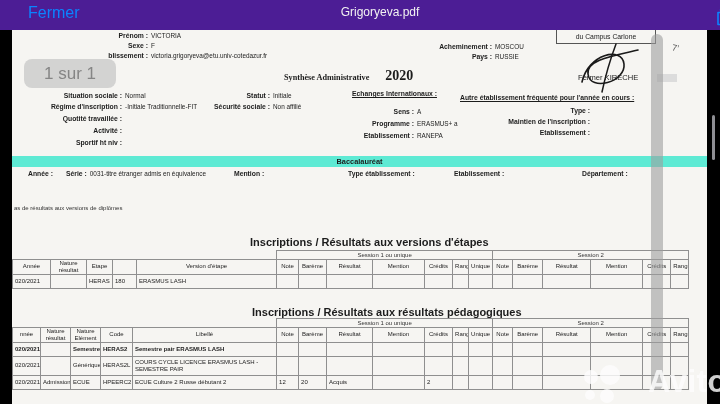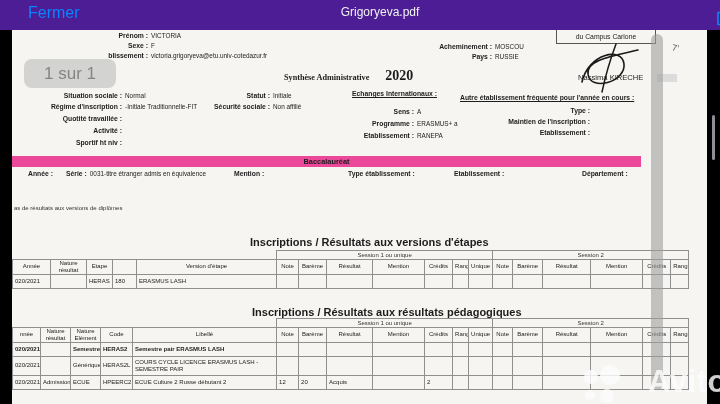--- a/index.html
+++ b/index.html
@@ -13,21 +13,21 @@
   .share-btn{position:absolute;right:24px;top:3px;width:22px;height:24px;cursor:pointer;}
   
   .doc{position:absolute;left:12px;top:30px;width:695px;height:374px;background:#f6f5f2;
        color:#1c1c1c;overflow:hidden;}
   .abs{position:absolute;}
   .frow{position:absolute;display:flex;align-items:baseline;}
   .lbl{font-weight:bold;font-size:6.8px;text-align:right;white-space:nowrap;}
   .val{font-size:6.4px;margin-left:3px;white-space:nowrap;color:#222;}
   .w136{width:136px;} .w110{width:110px;} .w80{width:80px;} .w72{width:72px;} .w130{width:130px;}
   .sec-title{font-weight:bold;text-decoration:underline;font-size:6.8px;white-space:nowrap;}
-  .band{position:absolute;left:0;width:629px;height:11px;background:#ec4899;
+  .band{position:absolute;left:0;width:695px;height:11px;background:#5eead4;
         display:flex;align-items:center;justify-content:center;}
   .band span{font-weight:bold;font-size:7.4px;}
   .tbl-title{position:absolute;font-weight:bold;font-size:11px;white-space:nowrap;}
   .smalltxt{position:absolute;font-size:6px;color:#333;white-space:nowrap;}
   .campus-box{position:absolute;left:544px;top:0;width:98px;height:13px;
               border:1px solid #555;border-top:none;display:flex;align-items:center;justify-content:center;}
   .campus-box span{font-size:6.8px;white-space:nowrap;}
   .smudge{position:absolute;left:645px;top:44px;width:20px;height:8px;background:#dcdcdc;}
   .penmark{position:absolute;left:660px;top:13px;font-size:9px;color:#555;transform:rotate(12deg);}
   
@@ -97,21 +97,21 @@
   <svg class="abs" style="left:556px;top:8px;" width="82" height="60" viewBox="0 0 82 60">
     <path d="M14 44 C20 16, 54 8, 56 26 C58 44, 22 54, 20 36 C18 22, 44 18, 70 12" stroke="#1a1a1a" stroke-width="1.6" fill="none" stroke-linecap="round"></path>
     <path d="M48 6 C42 22, 37 40, 34 54" stroke="#1a1a1a" stroke-width="1.5" fill="none" stroke-linecap="round"></path>
   </svg>
   <div class="penmark">7’</div>
 
   <div class="frow" style="left:272px;top:38px;font-family:Liberation Serif, serif;">
     <span style="font-weight:bold;font-size:8.2px;">Synthèse Administrative</span>
     <span style="font-weight:bold;font-size:14px;margin-left:16px;">2020</span>
   </div>
-  <div class="abs" style="left:566px;top:43px;font-size:7.6px;white-space:nowrap;">Nassima KIRECHE</div>
+  <div class="abs" style="left:566px;top:43px;font-size:7.6px;white-space:nowrap;">Fermer KIRECHE</div>
   <div class="smudge"></div>
 
   <div class="frow" style="left:0;top:62px;">
       <span class="lbl w110">Situation sociale :</span>
       <span class="val">Normal</span>
     </div>
   <div class="frow" style="left:0;top:73px;">
       <span class="lbl w110">Régime d'inscription :</span>
       <span class="val">-Initiale Traditionnelle-FIT</span>
     </div>

